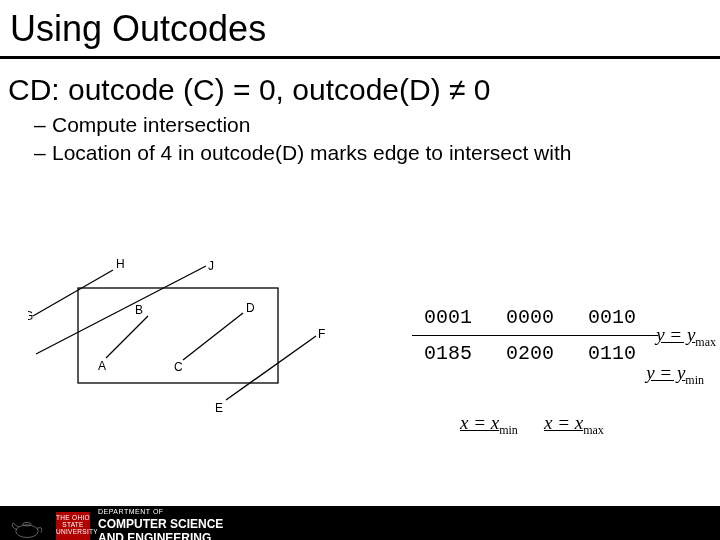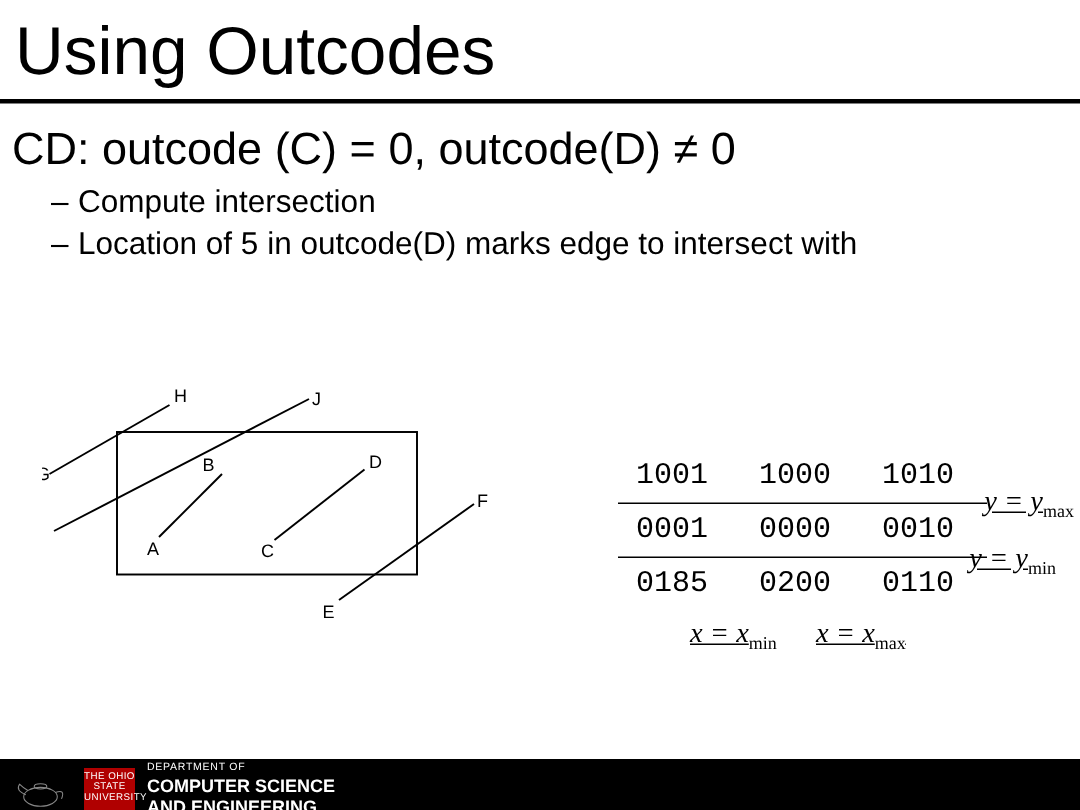--- a/index.html
+++ b/index.html
@@ -13,21 +13,21 @@
     overflow: hidden;
     position: relative;
   }
   .slide {
     width: 720px;
     height: 540px;
     position: relative;
     box-sizing: border-box;
   }
   .title {
-    font-size: 45px;
+    font-size: 36px;
     font-weight: 400;
     margin: 8px 0 0 10px;
     letter-spacing: 0px;
   }
   .title-rule {
     border: none;
     border-top: 3px solid #000;
     margin: 6px 0 14px 0;
   }
   .case {
@@ -148,21 +148,21 @@
   <hr class="title-rule">
 
   <div class="case">
     <span>CD: outcode (C) = 0, outcode(D) </span><span>≠</span><span> 0</span>
   </div>
 
   <div class="sub">
     <span class="dash">–</span><span>Compute intersection</span>
   </div>
   <div class="sub">
-    <span class="dash">–</span><span>Location of 5 in outcode(D) marks edge to intersect with</span>
+    <span class="dash">–</span><span>Location of 4 in outcode(D) marks edge to intersect with</span>
   </div>
 
   <div class="diagram">
     <svg viewBox="0 0 310 170">
 
       <rect x="50" y="30" width="200" height="95" fill="none" stroke="#000" stroke-width="1.3"></rect>
 
       <line x1="5" y1="58" x2="85" y2="12" stroke="#000" stroke-width="1.3"></line>
       <text x="-4" y="62">G</text>
       <text x="88" y="10">H</text>
@@ -181,25 +181,20 @@
 
       <line x1="198" y1="142" x2="288" y2="78" stroke="#000" stroke-width="1.3"></line>
       <text x="187" y="154">E</text>
       <text x="290" y="80">F</text>
     </svg>
   </div>
 
   <div class="octable">
     <table>
       <tbody>
-          <tr class="toprow">
-        <td>1001</td>
-        <td>1000</td>
-        <td>1010</td>
-      </tr>
       <tr class="midrow">
         <td>0001</td>
         <td>0000</td>
         <td>0010</td>
       </tr>
       <tr>
         <td>0185</td>
         <td>0200</td>
         <td>0110</td>
       </tr>

